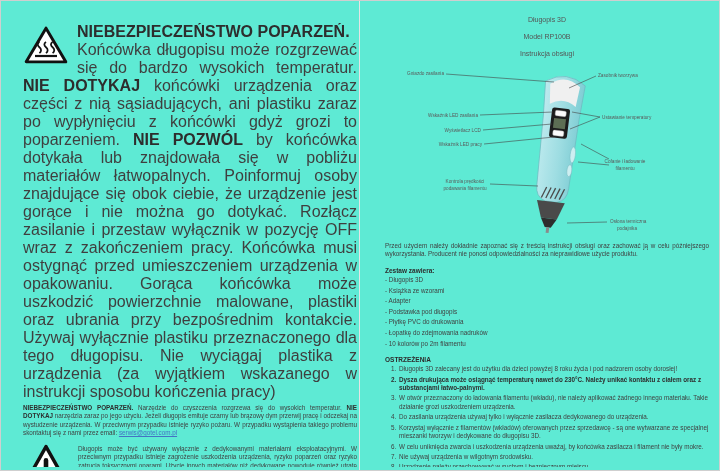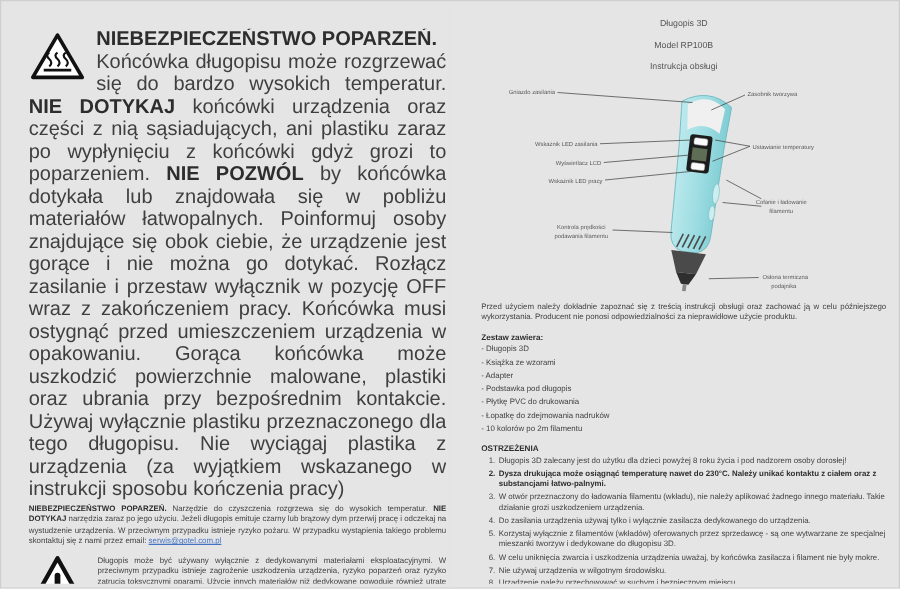--- a/index.html
+++ b/index.html
@@ -1,18 +1,18 @@
 <!DOCTYPE html>
 <html><head>
 <meta charset="utf-8">
 <style>
   * { box-sizing: border-box; }
   html,body { margin:0; padding:0; background:#ffffff; }
   .sheet {
-    position:relative; width:720px; height:471px; background:#e5e5e5;
+    position:relative; width:720px; height:471px; background:#5eead4;
     border:1px solid #cfcfcf; overflow:hidden;
     font-family:"Liberation Sans", sans-serif; color:#3f3f3f;
   }
   .divider { position:absolute; left:358px; top:0; width:1px; height:471px; background:#e4e4e4; }
   .page { position:absolute; overflow:hidden; }
   .page-left  { left:22px;  top:22px; width:334px; height:444px; }
   .page-right { left:384px; top:8px;  width:324px; height:458px; }
 
   p, li, .txt { font-size:6.3px; line-height:1.34; margin:0; }
   .para { text-align:justify; margin-bottom:3px; }

